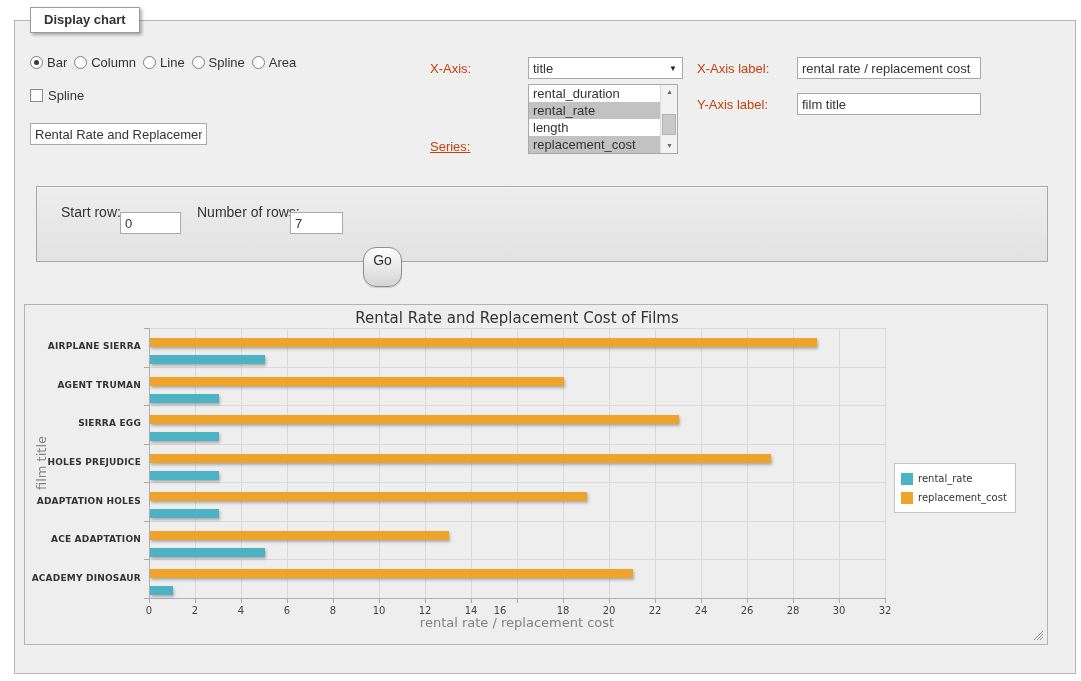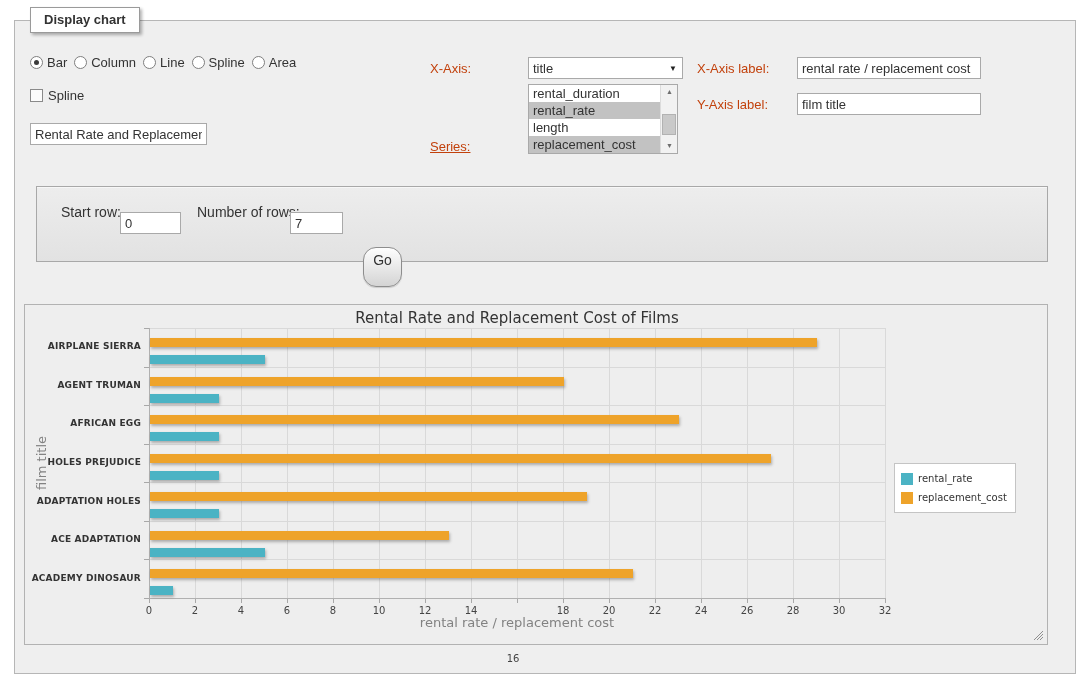--- a/index.html
+++ b/index.html
@@ -195,21 +195,21 @@
       <div class="tick" style="left: 354px; top: 293px; width: 1px; height: 5px;"></div>
       <div class="xtick-lbl" style="left: 341px; top: 300px;">10</div>
       <div class="gl-v" style="left: 400px; top: 23px; height: 270px;"></div>
       <div class="tick" style="left: 400px; top: 293px; width: 1px; height: 5px;"></div>
       <div class="xtick-lbl" style="left: 387px; top: 300px;">12</div>
       <div class="gl-v" style="left: 446px; top: 23px; height: 270px;"></div>
       <div class="tick" style="left: 446px; top: 293px; width: 1px; height: 5px;"></div>
       <div class="xtick-lbl" style="left: 433px; top: 300px;">14</div>
       <div class="gl-v" style="left: 492px; top: 23px; height: 270px;"></div>
       <div class="tick" style="left: 492px; top: 293px; width: 1px; height: 5px;"></div>
-      <div class="xtick-lbl" style="left: 475px; top: 300px; margin-top: 48px;">16</div>
+      <div class="xtick-lbl" style="left: 462px; top: 300px;">16</div>
       <div class="gl-v" style="left: 538px; top: 23px; height: 270px;"></div>
       <div class="tick" style="left: 538px; top: 293px; width: 1px; height: 5px;"></div>
       <div class="xtick-lbl" style="left: 525px; top: 300px;">18</div>
       <div class="gl-v" style="left: 584px; top: 23px; height: 270px;"></div>
       <div class="tick" style="left: 584px; top: 293px; width: 1px; height: 5px;"></div>
       <div class="xtick-lbl" style="left: 571px; top: 300px;">20</div>
       <div class="gl-v" style="left: 630px; top: 23px; height: 270px;"></div>
       <div class="tick" style="left: 630px; top: 293px; width: 1px; height: 5px;"></div>
       <div class="xtick-lbl" style="left: 617px; top: 300px;">22</div>
       <div class="gl-v" style="left: 676px; top: 23px; height: 270px;"></div>
@@ -244,21 +244,21 @@
       <div class="gl-h" style="left: 124px; top: 293px; width: 736px;"></div>
       <div class="tick" style="left: 119px; top: 293px; width: 5px; height: 1px;"></div>
       <div class="ax" style="left: 124px; top: 23px; width: 1px; height: 270px;"></div>
       <div class="ax" style="left: 124px; top: 293px; width: 737px; height: 1px;"></div>
       <div class="cat-lbl" style="top: 36.2857px;">AIRPLANE SIERRA</div>
       <div class="bar" style="left: 125px; top: 33px; width: 666.77px; background: rgb(238, 163, 42);"></div>
       <div class="bar" style="left: 125px; top: 50px; width: 114.77px; background: rgb(75, 179, 196);"></div>
       <div class="cat-lbl" style="top: 74.8571px;">AGENT TRUMAN</div>
       <div class="bar" style="left: 125px; top: 71.5714px; width: 413.77px; background: rgb(238, 163, 42);"></div>
       <div class="bar" style="left: 125px; top: 88.5714px; width: 68.77px; background: rgb(75, 179, 196);"></div>
-      <div class="cat-lbl" style="top: 113.429px;">AFRICAN EGG</div>
+      <div class="cat-lbl" style="top: 113.429px;">SIERRA EGG</div>
       <div class="bar" style="left: 125px; top: 110.143px; width: 528.77px; background: rgb(238, 163, 42);"></div>
       <div class="bar" style="left: 125px; top: 127.143px; width: 68.77px; background: rgb(75, 179, 196);"></div>
       <div class="cat-lbl" style="top: 152px;">HOLES PREJUDICE</div>
       <div class="bar" style="left: 125px; top: 148.714px; width: 620.77px; background: rgb(238, 163, 42);"></div>
       <div class="bar" style="left: 125px; top: 165.714px; width: 68.77px; background: rgb(75, 179, 196);"></div>
       <div class="cat-lbl" style="top: 190.571px;">ADAPTATION HOLES</div>
       <div class="bar" style="left: 125px; top: 187.286px; width: 436.77px; background: rgb(238, 163, 42);"></div>
       <div class="bar" style="left: 125px; top: 204.286px; width: 68.77px; background: rgb(75, 179, 196);"></div>
       <div class="cat-lbl" style="top: 229.143px;">ACE ADAPTATION</div>
       <div class="bar" style="left: 125px; top: 225.857px; width: 298.77px; background: rgb(238, 163, 42);"></div>

